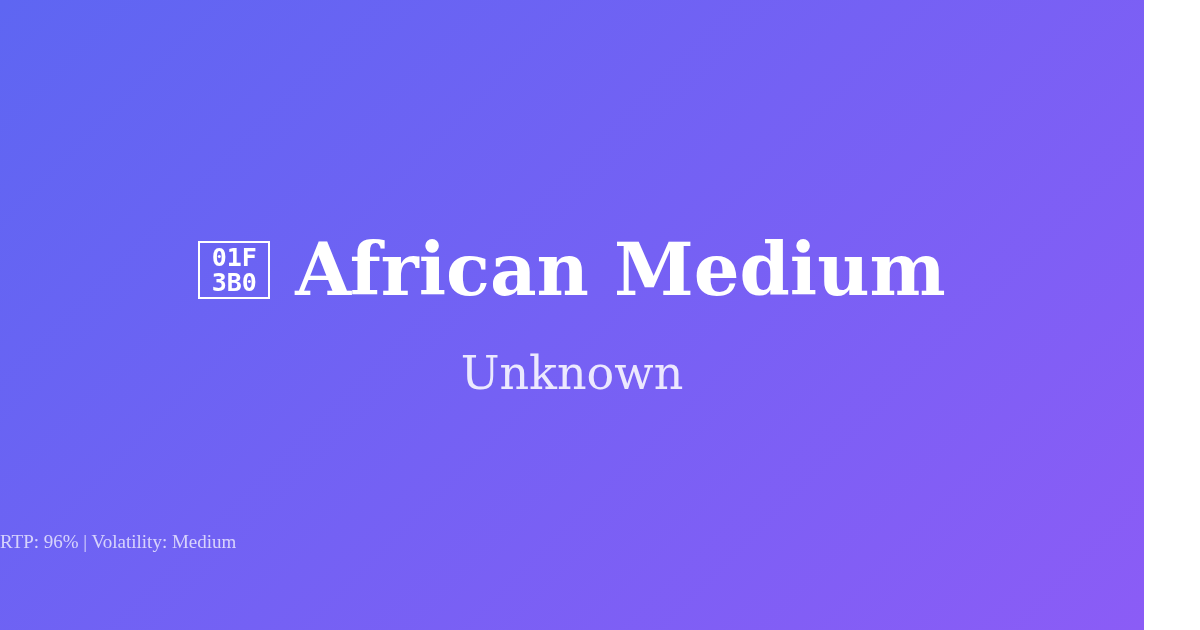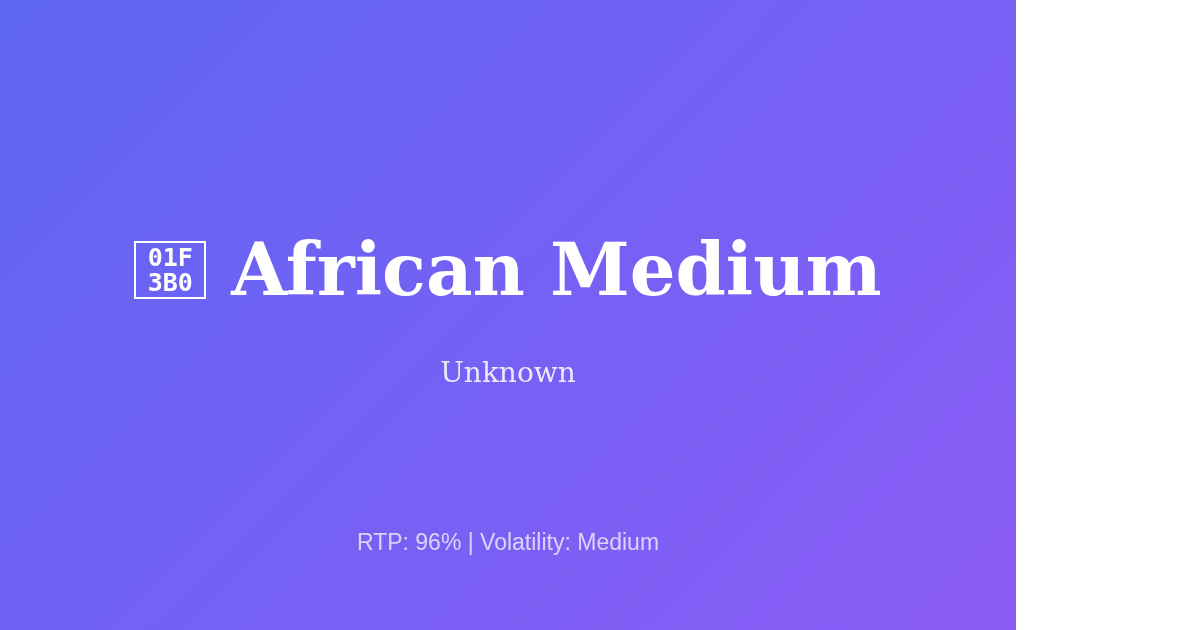--- a/index.html
+++ b/index.html
@@ -11,21 +11,21 @@
     width: 1200px;
     height: 630px;
     overflow: hidden;
     font-family: "DejaVu Serif", "Liberation Serif", serif;
   }
 
   
   .og-card {
     position: relative;
     box-sizing: border-box;
-    width: 1016px;
+    width: 1144px;
     height: 630px;
     background: linear-gradient(135deg, #5e66f2 0%, #8b5cf6 100%);
     display: flex;
     flex-direction: column;
     align-items: center;
     overflow: hidden;
   }
 
   
   .hero {
@@ -78,36 +78,36 @@
     color: #ffffff;
     margin: 0;
     letter-spacing: 0px;
   }
 
   .subtitle {
     margin: 0;
     margin-top: 44px;
     font-family: "DejaVu Serif", "Liberation Serif", serif;
     font-weight: 400;
-    font-size: 28px;
+    font-size: 46px;
     line-height: 42px;
     color: rgba(255, 255, 255, 0.86);
     text-align: left;
   }
 
   
   .footer-meta {
     position: absolute;
     left: 0;
     right: 0;
     top: 528px;
-    text-align: center;
-    font-family: Liberation Sans, sans-serif;
+    text-align: left;
+    font-family: Liberation Serif, serif;
     font-weight: 400;
-    font-size: 23px;
+    font-size: 19px;
     line-height: 28px;
     color: rgba(255, 255, 255, 0.72);
   }
 </style>
 </head>
 <body>
 
 <div class="og-card">
 
   <div class="hero">

